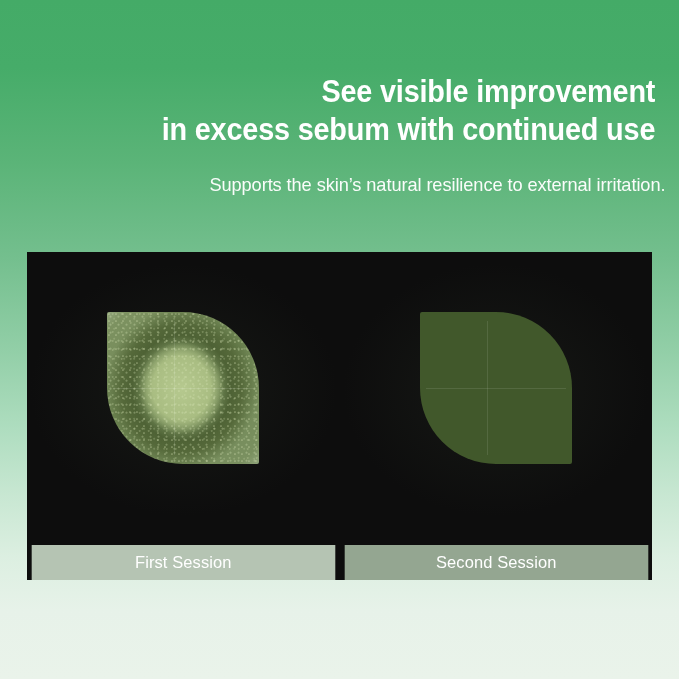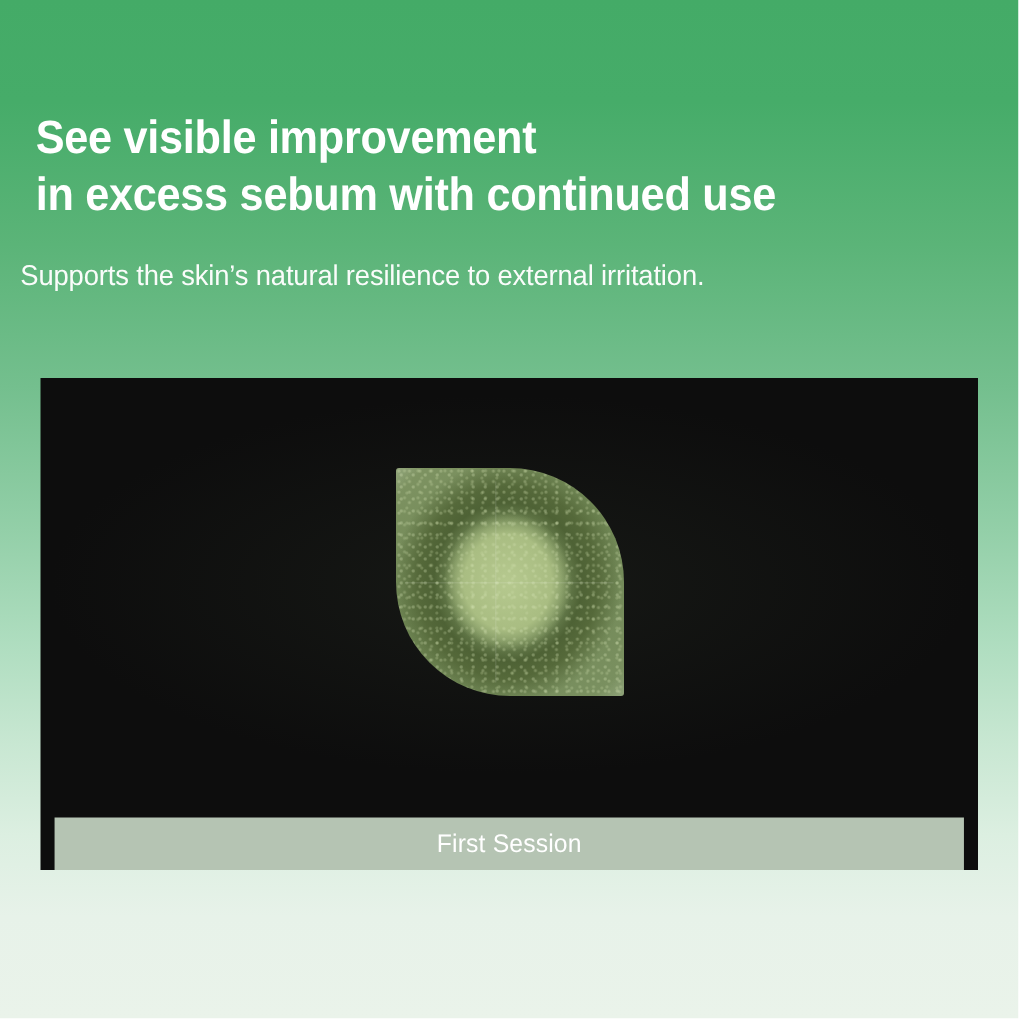--- a/index.html
+++ b/index.html
@@ -31,21 +31,21 @@
         #eaf3ea 100%);
     overflow: hidden;
   }
 
   
   #header {
     position: absolute;
     left: 0;
     top: 0;
     width: 679px;
-    text-align: left;
+    text-align: right;
   }
 
   .headline {
     margin: 0;
     padding: 0;
     color: #ffffff;
     font-family: "Liberation Sans Narrow", "Liberation Sans", sans-serif;
     font-weight: bold;
     font-size: 31px;
     line-height: 36px;
@@ -227,16 +227,25 @@
     <div class="panel">
       <div class="specimen-wrap">
         <div class="leaf leaf-1">
           <div class="crease crease-h"></div>
           <div class="crease crease-v"></div>
         </div>
       </div>
       <div class="caption caption-1">First Session</div>
     </div>
 
+    <div class="panel">
+      <div class="specimen-wrap">
+        <div class="leaf leaf-2">
+          <div class="crease crease-h"></div>
+          <div class="crease crease-v"></div>
+        </div>
+      </div>
+      <div class="caption caption-2">Second Session</div>
+    </div>
 
 
   </div>
 </div>
 
 </body></html>

